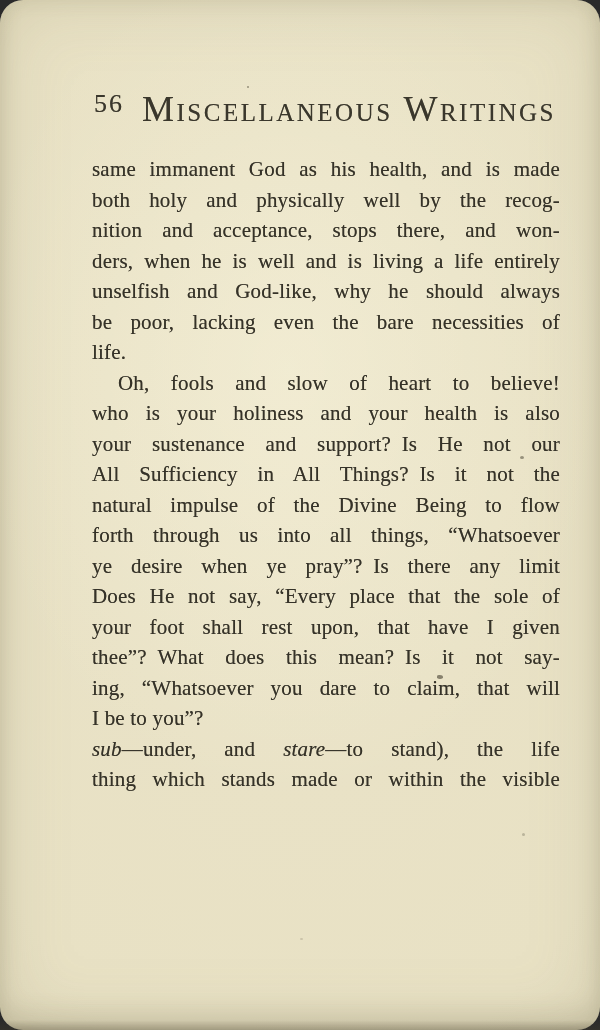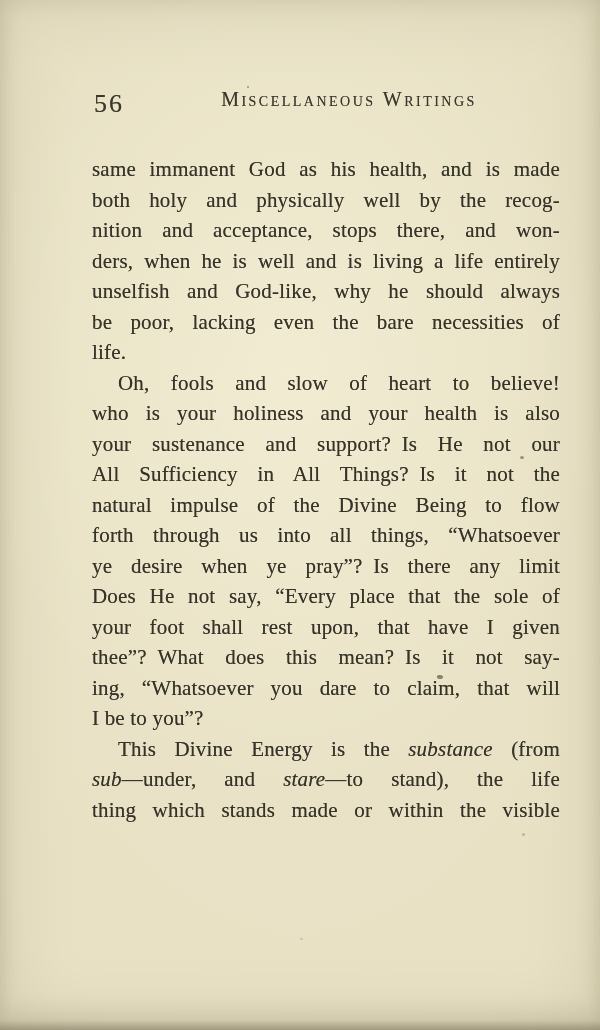--- a/index.html
+++ b/index.html
@@ -48,21 +48,21 @@
     font-size: 26px;
     letter-spacing: 2px;
     color: #3a372c;
     text-shadow: 0 0 0.6px rgba(58, 55, 44, 0.55);
   }
   .running-head {
     display: block;
     text-align: center;
     padding-left: 44px;
     font-variant: small-caps;
-    font-size: 20px;
+    font-size: 36px;
     letter-spacing: 2.5px;
     color: #3a372c;
     text-shadow: 0 0 0.6px rgba(58, 55, 44, 0.55);
     white-space: nowrap;
   }
 
   
   .text-block {
     position: absolute;
     left: 92px;
@@ -101,21 +101,21 @@
   }
   .speck.s1 { left: 520px; top: 456px; width: 4px; height: 3px; opacity: 0.55; }
   .speck.s2 { left: 437px; top: 675px; width: 6px; height: 4px; opacity: 0.65; border-radius: 40% 60% 50% 50%; }
   .speck.s3 { left: 522px; top: 833px; width: 3px; height: 3px; opacity: 0.30; }
   .speck.s4 { left: 247px; top: 86px; width: 2px; height: 2px; opacity: 0.55; }
   .speck.s5 { left: 300px; top: 938px; width: 3px; height: 2px; opacity: 0.20; }
 </style>
 </head>
 <body>
 
-<div class="page" style="color: rgb(53, 50, 40);">
+<div class="page" style="color: rgb(53, 50, 40); border-radius: 23px;">
 
   <header class="running-header">
     <span class="page-number">56</span>
     <span class="running-head">Miscellaneous Writings</span>
   </header>
 
   <main class="text-block" id="text-block">
       <div class="line just"><span>same immanent God as his health, and is made</span></div>
       <div class="line just"><span>both holy and physically well by the recog-</span></div>
       <div class="line just"><span>nition and acceptance, stops there, and won-</span></div>
@@ -128,21 +128,20 @@
       <div class="line just"><span>your sustenance and support? Is He not our</span></div>
       <div class="line just"><span>All Sufficiency in All Things? Is it not the</span></div>
       <div class="line just"><span>natural impulse of the Divine Being to flow</span></div>
       <div class="line just"><span>forth through us into all things, “Whatsoever</span></div>
       <div class="line just"><span>ye desire when ye pray”? Is there any limit</span></div>
       <div class="line just"><span>Does He not say, “Every place that the sole of</span></div>
       <div class="line just"><span>your foot shall rest upon, that have I given</span></div>
       <div class="line just"><span>thee”? What does this mean? Is it not say-</span></div>
       <div class="line just"><span>ing, “Whatsoever you dare to claim, that will</span></div>
       <div class="line"><span>I be to you”?</span></div>
-      <div class="line just indent"><span>This Divine Energy is the </span><em>substance</em><span> (from</span></div>
       <div class="line just"><em>sub</em><span>—under, and </span><em>stare</em><span>—to stand), the life</span></div>
       <div class="line just"><span>thing which stands made or within the visible</span></div>
     </main>
 
   <span class="speck s1"></span>
   <span class="speck s2"></span>
   <span class="speck s3"></span>
   <span class="speck s4"></span>
   <span class="speck s5"></span>
 

